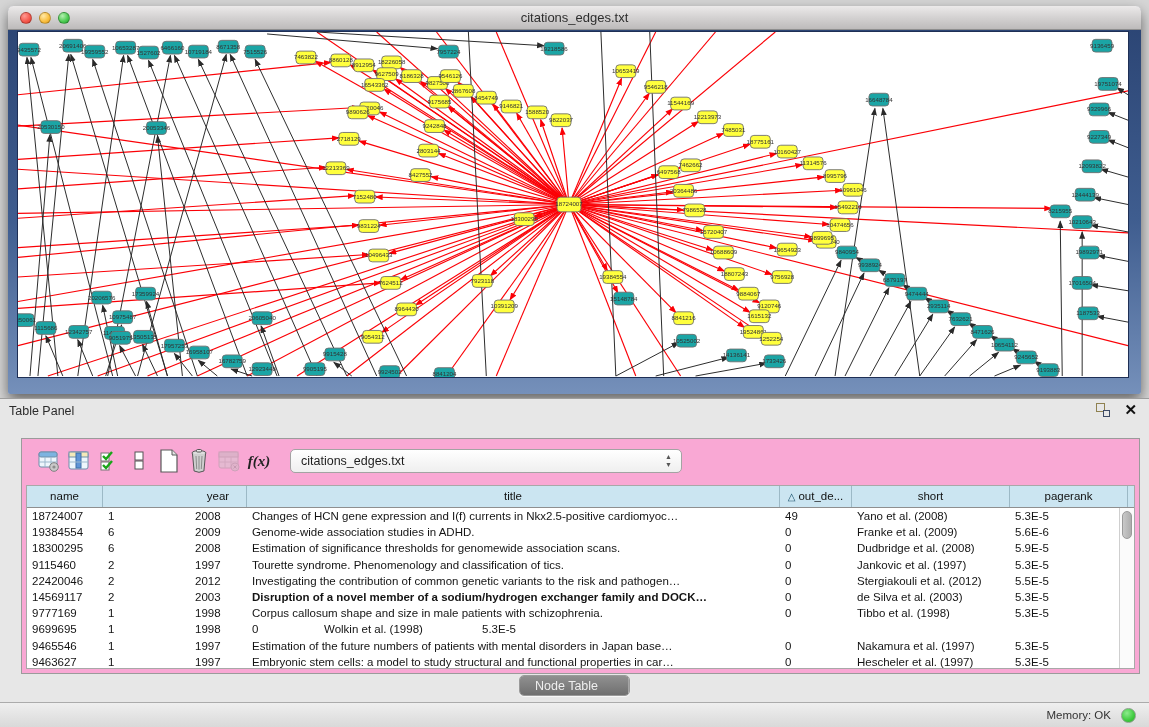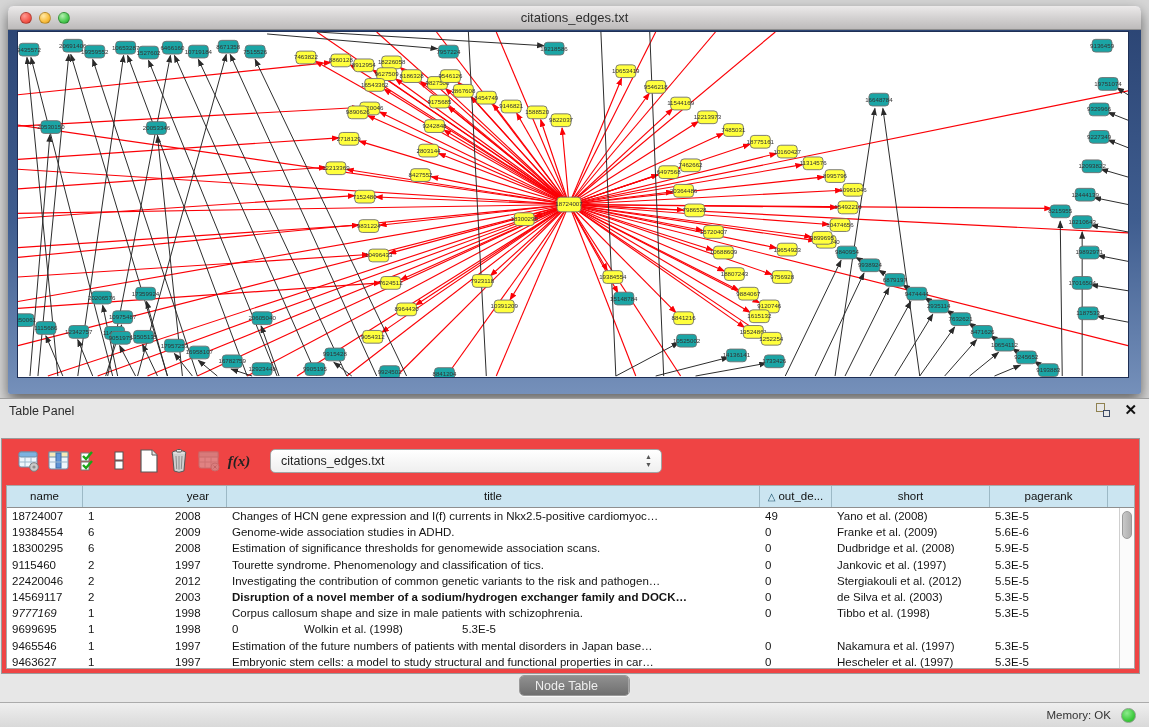--- a/index.html
+++ b/index.html
@@ -31,22 +31,22 @@
   .table-panel { position:absolute; left:0; top:398px; width:1149px; height:329px;
     background:#e7e7e7; border-top:1px solid #9d9d9d; }
   .tp-header { position:relative; height:24px; }
   .tp-title { position:absolute; left:9px; top:5px; font-size:12.5px; color:#2b2b2b; }
   .tp-icons { position:absolute; right:12px; top:4px; display:flex; gap:14px; align-items:center; }
   .float-ico { position:relative; width:14px; height:14px; }
   .float-ico .sq1 { position:absolute; left:0; top:0; width:9px; height:9px; border:1.5px solid #8f8150; }
   .float-ico .sq2 { position:absolute; right:0; bottom:0; width:7px; height:7px; border:1.5px solid #3d4b66; background:#e7e7e7; }
   .close-x { font-size:15px; font-weight:bold; color:#111; line-height:14px; }
 
-  .content-box { position:absolute; left:1px; right:9px; top:39px; height:236px;
-    border:1px solid #9b9b9b; background:#ef4444; }
+  .content-box { position:absolute; left:21px; right:9px; top:39px; height:236px;
+    border:1px solid #9b9b9b; background:#f9a8d4; }
   .tp-toolbar { position:absolute; left:0; top:0; right:0; height:44px; display:flex; align-items:center; padding-left:12px; }
   .tbtn { width:30px; height:32px; display:flex; align-items:center; justify-content:center; }
   .fx { font-family:"Liberation Serif", serif; font-style:italic; font-weight:bold; font-size:15px; color:#222; }
   .combo { position:relative; margin-left:16px; width:392px; height:24px; border:1px solid #a3a3a3; border-radius:5px;
     background:linear-gradient(180deg,#ffffff,#efefef); }
   .combo .val { position:absolute; left:10px; top:4px; font-size:12.5px; color:#1d1d1d; }
   .combo .arrows { position:absolute; right:9px; top:3px; font-size:7px; color:#555; line-height:8px; text-align:center; }
 
   .tbl { position:absolute; left:4px; right:4px; top:46px; bottom:4px; background:#fff;
     border:1px solid #a8a8a8; display:flex; flex-direction:column; }
@@ -888,21 +888,21 @@
           <div class="tr">
             <div class="td" style="width: 76px;">14569117</div>
             <div class="td" style="width: 87px;">2</div>
             <div class="td" style="width: 57px;">2003</div>
             <div class="td" style="width: 533px; font-weight: bold;">Disruption of a novel member of a sodium/hydrogen exchanger family and DOCK…</div>
             <div class="td" style="width: 72px;">0</div>
             <div class="td" style="width: 158px;">de Silva et al. (2003)</div>
             <div class="td" style="width: 118px;">5.3E-5</div>
           </div>
           <div class="tr">
-            <div class="td" style="width: 76px; font-style: italic;">9777169</div>
+            <div class="td" style="width: 76px;">9777169</div>
             <div class="td" style="width: 87px;">1</div>
             <div class="td" style="width: 57px;">1998</div>
             <div class="td" style="width: 533px;">Corpus callosum shape and size in male patients with schizophrenia.</div>
             <div class="td" style="width: 72px;">0</div>
             <div class="td" style="width: 158px;">Tibbo et al. (1998)</div>
             <div class="td" style="width: 118px;">5.3E-5</div>
           </div>
           <div class="tr">
             <div class="td" style="width: 76px;">9699695</div>
             <div class="td" style="width: 87px;">1</div>

